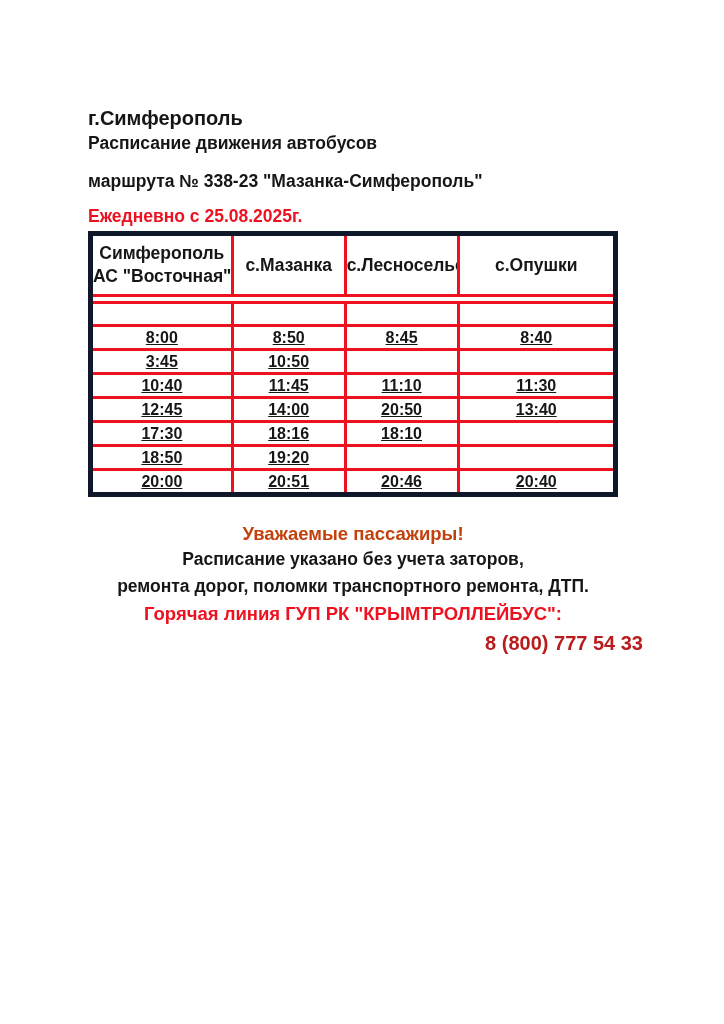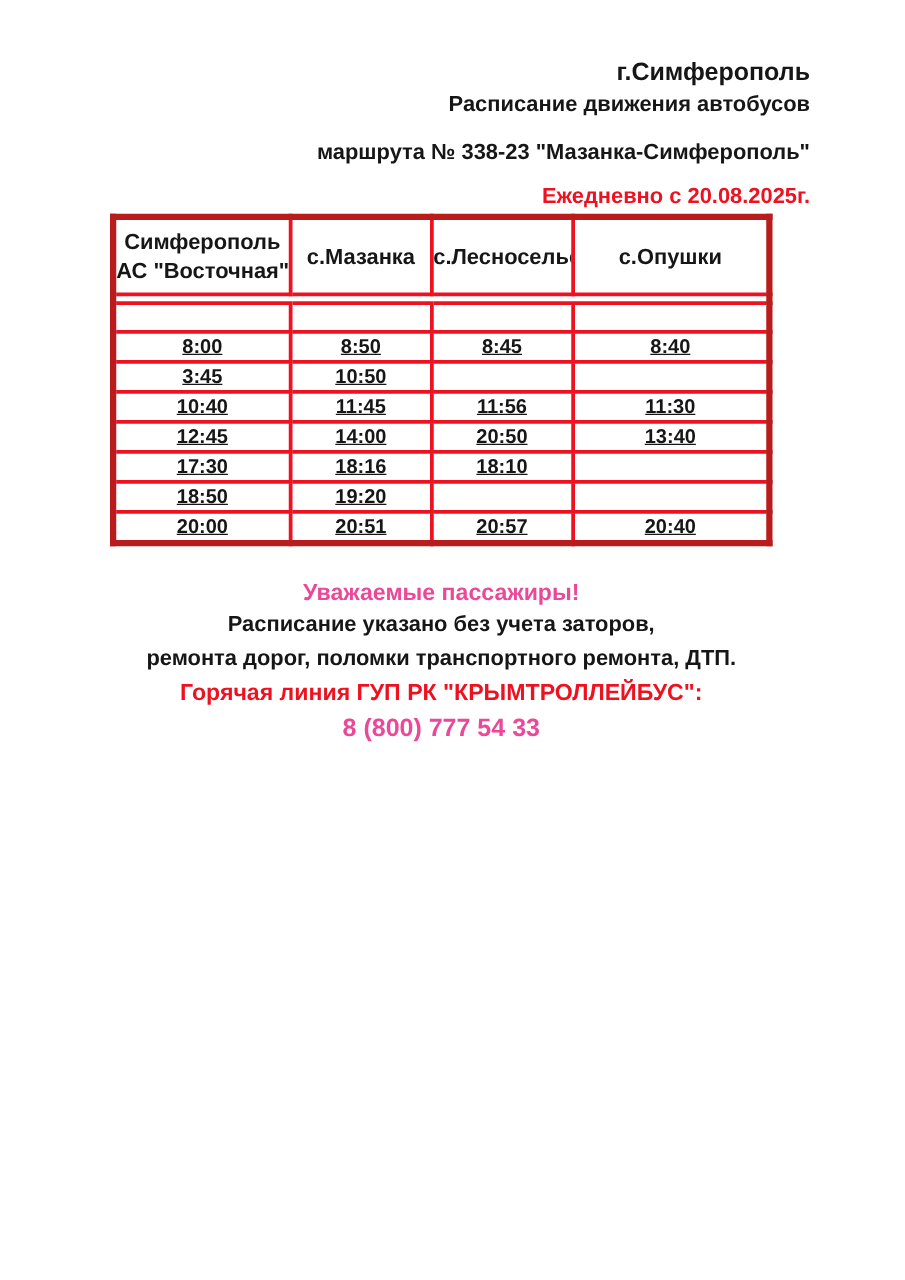--- a/index.html
+++ b/index.html
@@ -11,24 +11,24 @@
     position: relative;
     width: 724px;
     height: 1024px;
     background: #ffffff;
     overflow: hidden;
     font-family: "Liberation Sans", sans-serif;
     font-weight: 700;
     color: #161616;
   }
   .doc-header {
-    padding-top: 46px;
+    padding-top: 106px;
     margin-left: 88px;
     width: 560px;
-    text-align: right;
+    text-align: left;
   }
   .title-city {
     font-size: 20px;
     line-height: 24px;
   }
   .title-main {
     font-size: 17.5px;
     line-height: 21px;
     margin-top: 3px;
   }
@@ -42,21 +42,21 @@
     line-height: 20px;
     margin-top: 14px;
     color: #ee1220;
   }
   table.schedule {
     margin-left: 88px;
     margin-top: 5px;
     width: 530px;
     border-collapse: collapse;
     table-layout: fixed;
-    border: 5px solid #b91c1c;
+    border: 5px solid #0f172a;
   }
   table.schedule th,
   table.schedule td {
     border: 3px solid #ee1220;
     text-align: center;
     vertical-align: middle;
     padding: 0;
     overflow: hidden;
     white-space: nowrap;
   }
@@ -86,48 +86,49 @@
   }
   .doc-footer {
     margin-left: 63px;
     width: 580px;
     margin-top: 24px;
     text-align: center;
   }
   .notice-heading {
     font-size: 18.5px;
     line-height: 25px;
-    color: #ec4899;
+    color: #c2410c;
   }
   .notice-line {
     font-size: 17.5px;
     line-height: 27px;
   }
   .hotline-label {
     font-size: 18.5px;
     line-height: 28px;
     color: #ee1220;
   }
   .hotline-phone {
     font-size: 20px;
     line-height: 26px;
     margin-top: 2px;
-    color: #ec4899;
+    color: #b91c1c;
+    text-align: right;
   }
 </style>
 </head>
 <body>
 
 <div class="page">
 
   <div class="doc-header">
     <div class="title-city">г.Симферополь</div>
     <div class="title-main">Расписание движения автобусов</div>
     <div class="title-route">маршрута № 338-23 "Мазанка-Симферополь"</div>
-    <div class="title-validity">Ежедневно с 20.08.2025г.</div>
+    <div class="title-validity">Ежедневно с 25.08.2025г.</div>
   </div>
 
   <table class="schedule">
     <colgroup>
       <col class="c1">
         <col class="c2">
         <col class="c3">
         <col class="c4">
     </colgroup>
     <thead>
@@ -162,21 +163,21 @@
       </tr>
       <tr class="time-row">
         <td>3:45</td>
         <td>10:50</td>
         <td></td>
         <td></td>
       </tr>
       <tr class="time-row">
         <td>10:40</td>
         <td>11:45</td>
-        <td>11:56</td>
+        <td>11:10</td>
         <td>11:30</td>
       </tr>
       <tr class="time-row">
         <td>12:45</td>
         <td>14:00</td>
         <td>20:50</td>
         <td>13:40</td>
       </tr>
       <tr class="time-row">
         <td>17:30</td>
@@ -186,21 +187,21 @@
       </tr>
       <tr class="time-row">
         <td>18:50</td>
         <td>19:20</td>
         <td></td>
         <td></td>
       </tr>
       <tr class="time-row">
         <td>20:00</td>
         <td>20:51</td>
-        <td>20:57</td>
+        <td>20:46</td>
         <td>20:40</td>
       </tr>
     </tbody>
   </table>
 
   <div class="doc-footer">
     <div class="notice-heading">Уважаемые пассажиры!</div>
     <div class="notice-line">Расписание указано без учета заторов,</div>
     <div class="notice-line">ремонта дорог, поломки транспортного ремонта, ДТП.</div>
     <div class="hotline-label">Горячая линия ГУП РК "КРЫМТРОЛЛЕЙБУС":</div>

